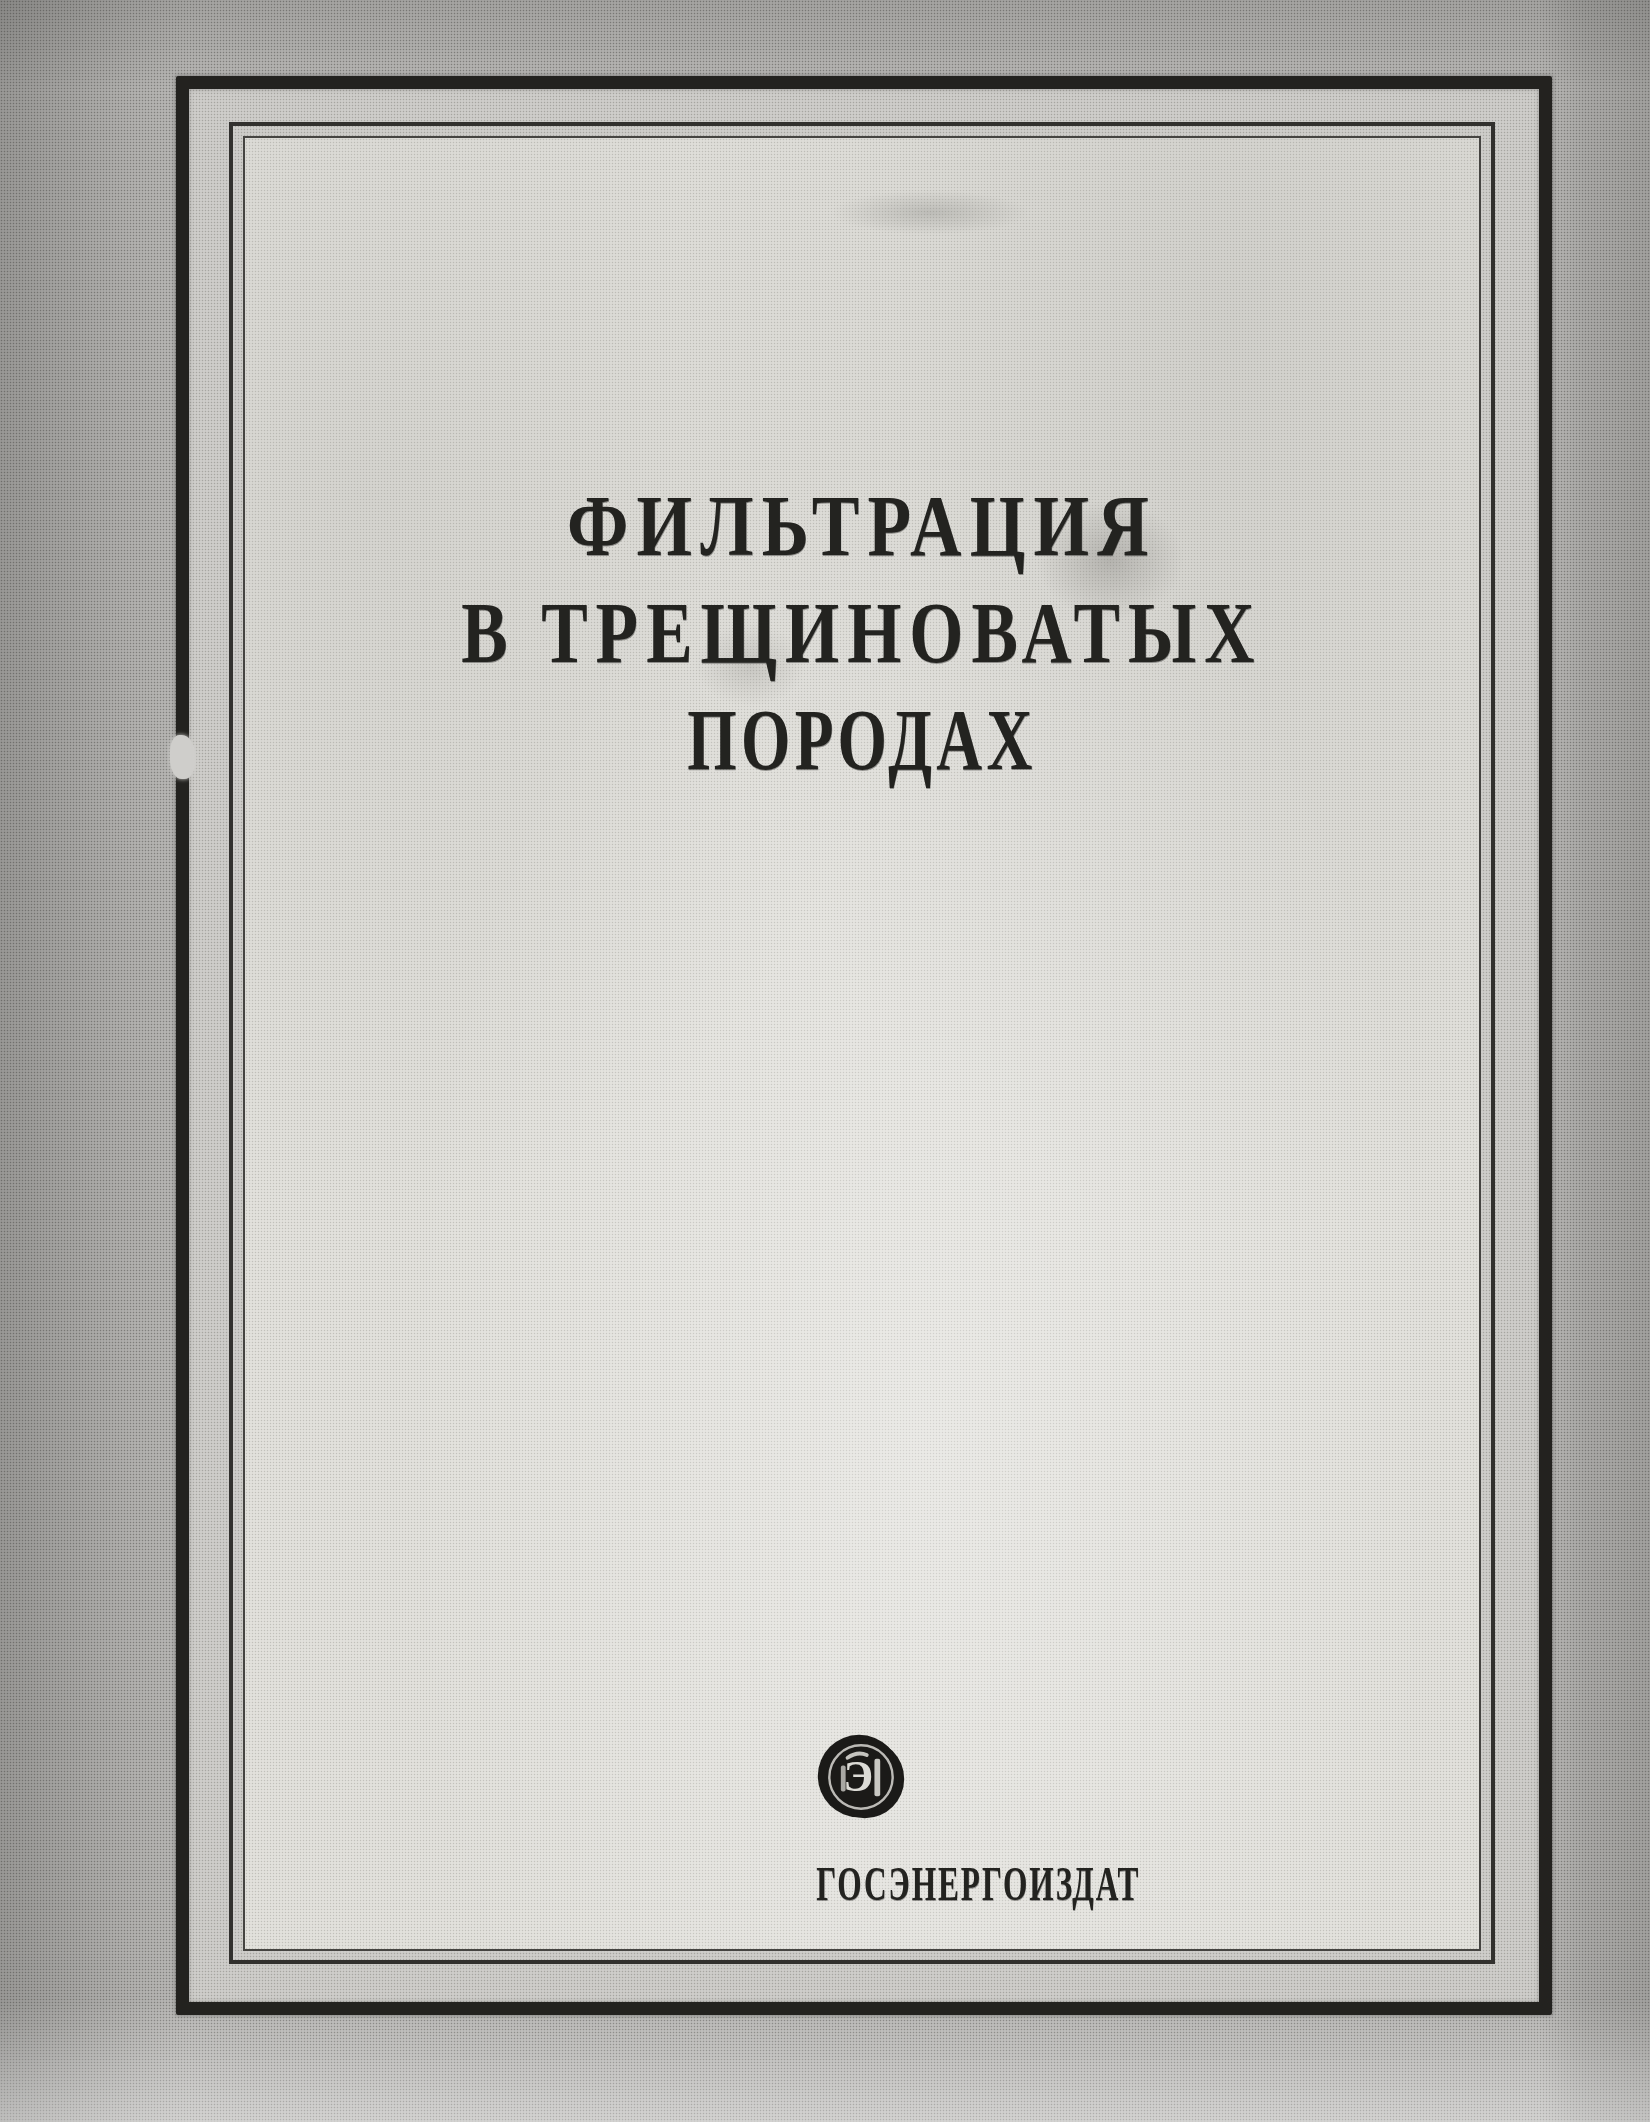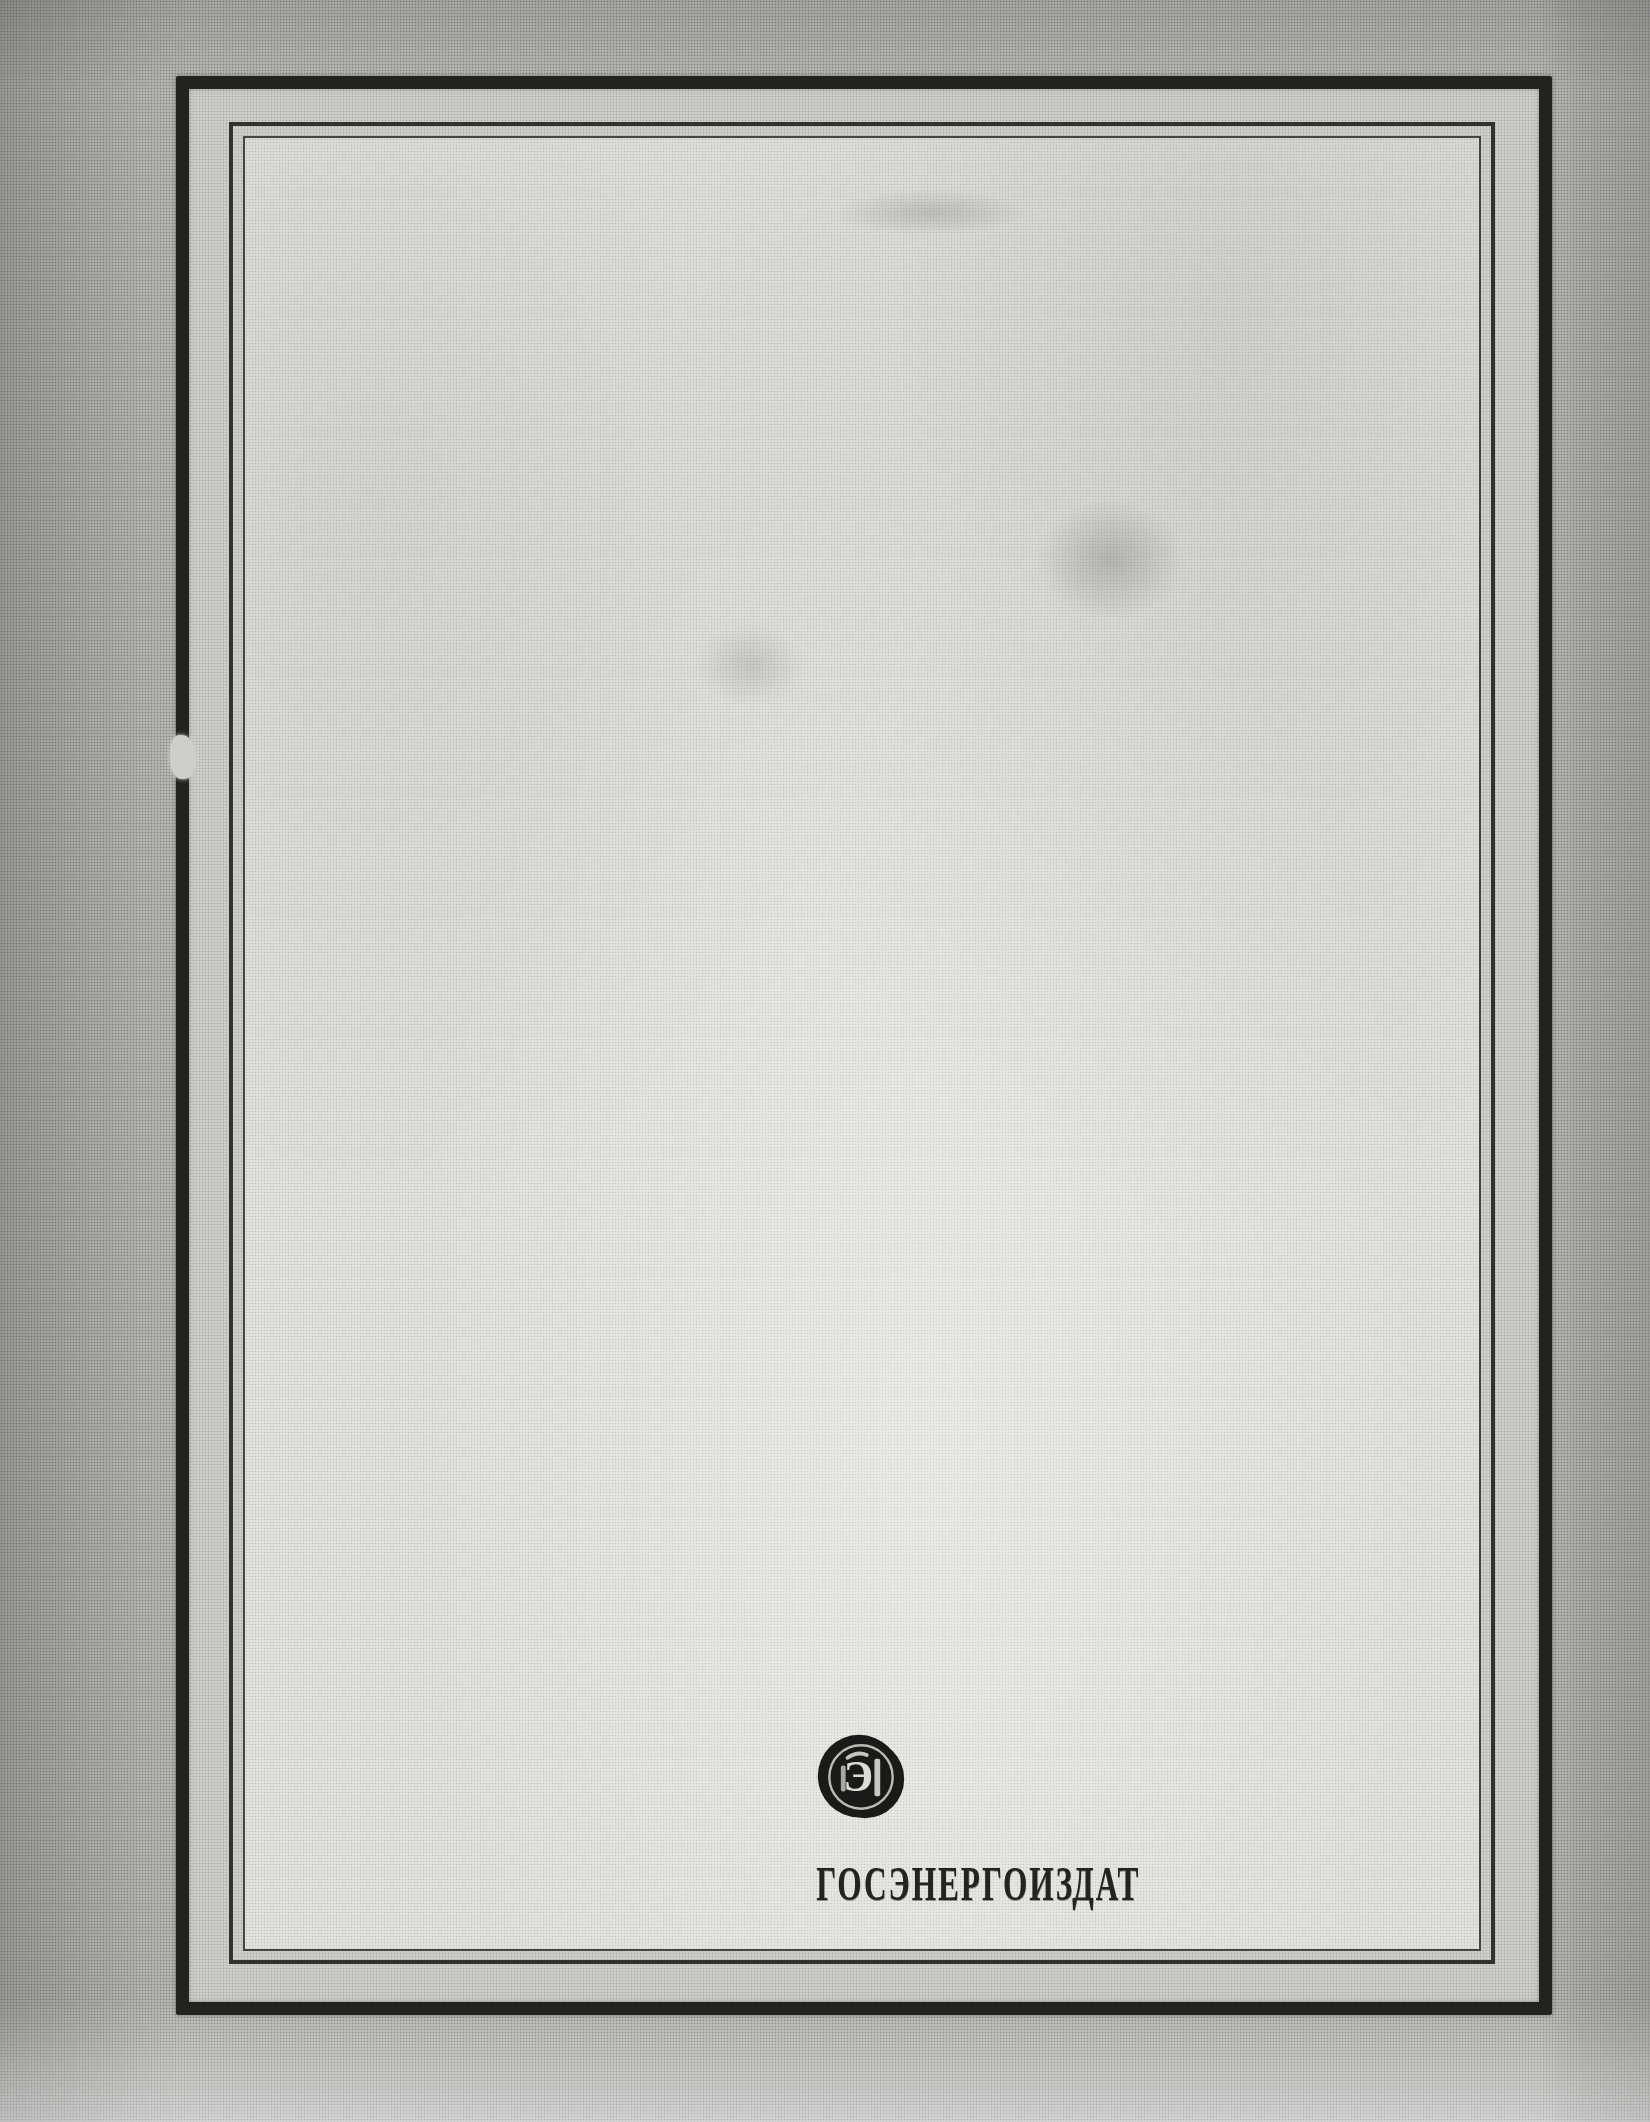--- a/index.html
+++ b/index.html
@@ -167,20 +167,25 @@
 
   <div class="rule-outer"></div>
   <div class="rule-inner"></div>
   <div class="paper-clouds"></div>
 
   <div class="smudge smudge-a"></div>
   <div class="smudge smudge-b"></div>
   <div class="smudge smudge-c"></div>
 
 
+  <div class="title-block ink">
+    <span class="line l1">ФИЛЬТРАЦИЯ</span>
+    <span class="line l2">В ТРЕЩИНОВАТЫХ</span>
+    <span class="line l3">ПОРОДАХ</span>
+  </div>
 
   <svg class="emblem" viewBox="0 0 100 100" xmlns="http://www.w3.org/2000/svg">
     <circle cx="48" cy="49" r="43" fill="#1b1a18"></circle>
     <circle cx="54" cy="52" r="41" fill="#1b1a18"></circle>
     <circle cx="50" cy="50" r="33" fill="none" stroke="#d8d7d2" stroke-width="2.5" opacity="0.85"></circle>
     <path d="M36 30 Q46 23 56 27" fill="none" stroke="#d8d7d2" stroke-width="4" stroke-linecap="round" opacity="0.9"></path>
     <rect x="64" y="31" width="6" height="39" rx="2" fill="#d8d7d2" opacity="0.92"></rect>
     <rect x="29" y="38" width="5" height="27" rx="2" fill="#d8d7d2" opacity="0.75"></rect>
     <text x="47" y="65" text-anchor="middle" font-family="Liberation Serif, DejaVu Serif, serif" font-size="46" font-weight="bold" fill="#dcdbd6">Э</text>
   </svg>

